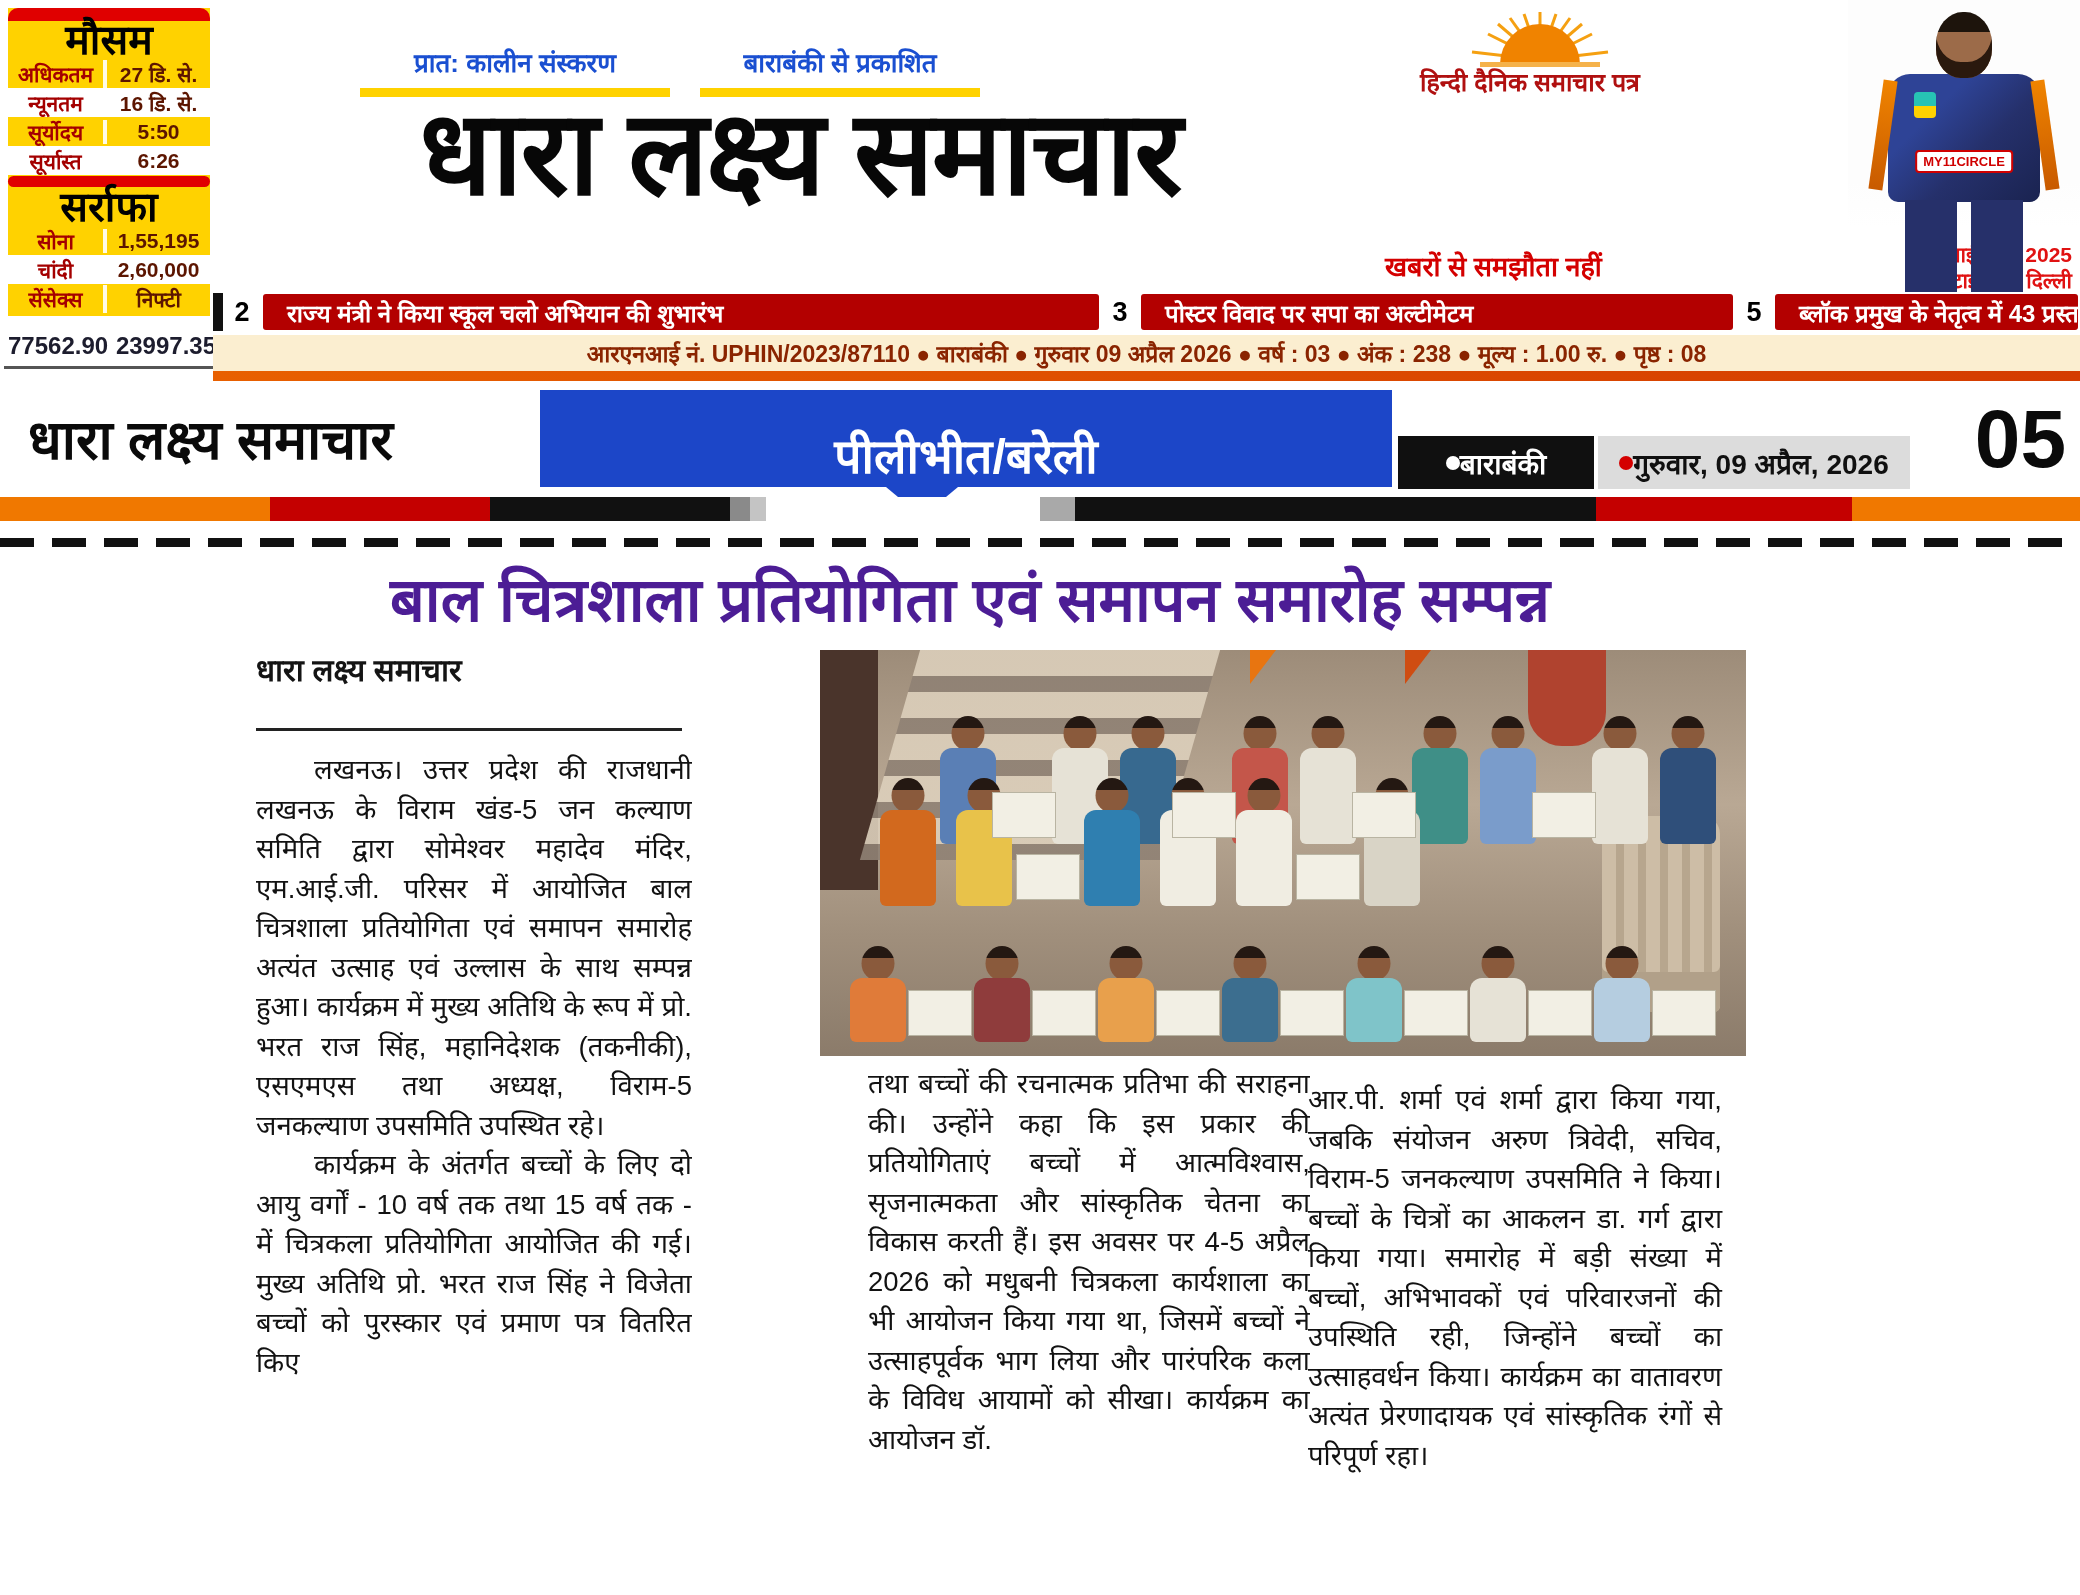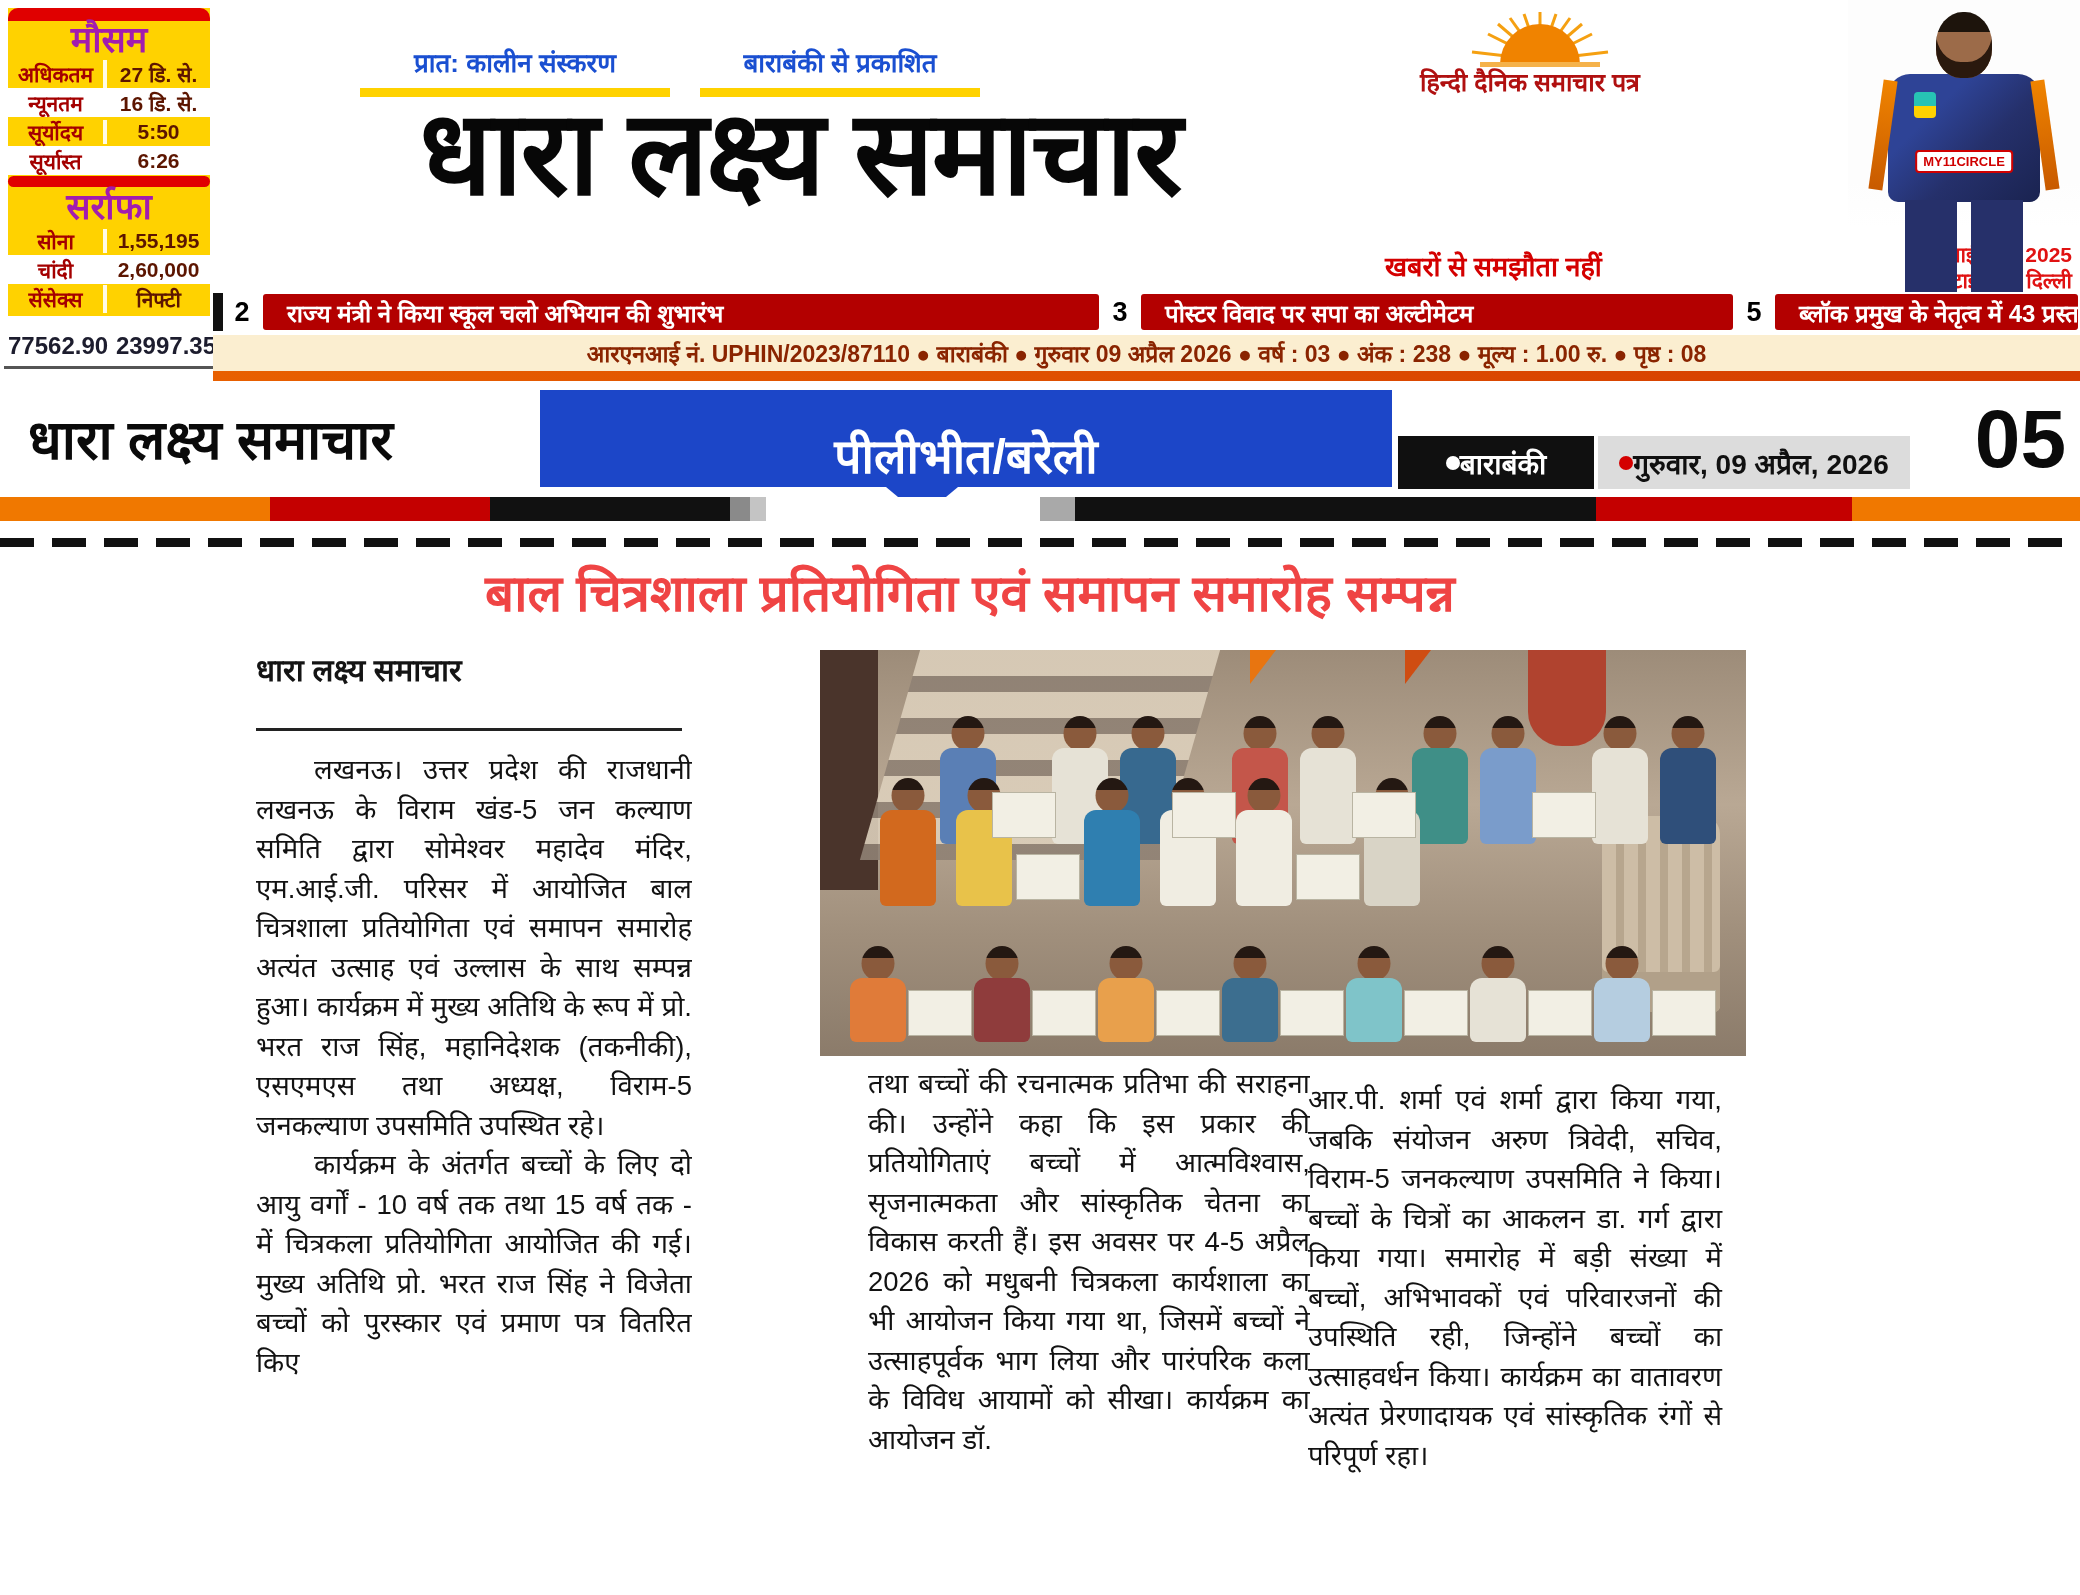--- a/index.html
+++ b/index.html
@@ -2,21 +2,21 @@
 <html><head>
 <meta charset="utf-8">
 <style>
   html,body{margin:0;padding:0;background:#e8e8e8}
   .page{position:relative;width:2080px;height:1595px;background:#fff;overflow:hidden;
         font-family:"Liberation Sans","DejaVu Sans",sans-serif;color:#111}
 
   
   .sidebar{position:absolute;left:8px;top:8px;width:202px;height:308px;background:#ffd200}
   .sb-topbar{height:13px;background:#e00000;border-radius:10px 10px 0 0}
-  .sb-title{color:#a21caf;font-weight:bold;font-size:36px;text-align:center;line-height:38px}
+  .sb-title{color:#000000;font-weight:bold;font-size:41px;text-align:center;line-height:38px}
   .sb-row{display:flex;height:29px;align-items:center;font-weight:bold;font-size:21px}
   .sb-row.white{background:#fff}
   .sb-label{width:48%;color:#a40000;text-align:center}
   .sb-val{width:52%;color:#5c1500;text-align:center;border-left:4px solid rgba(255,255,255,.9)}
   .sb-divider{height:11px;background:#e00000;border-radius:8px;margin:1px 0}
   .market-nums{position:absolute;left:4px;top:330px;width:208px;display:flex;justify-content:space-between;
                font-weight:bold;font-size:24px;color:#1d1d2e;border-bottom:3px solid #555;padding:2px 4px 6px}
 
   
   .edition,.pubfrom{position:absolute;top:44px;text-align:center;color:#1a4fd1;font-weight:bold;font-size:26px;
@@ -78,22 +78,22 @@
   .dot-white{background:#fff}.dot-red{background:#d40000}
   .ph-page{position:absolute;right:14px;top:2px;font-size:82px;font-weight:900;color:#0a0a0a}
   .strip{position:absolute;left:0;top:107px;width:2080px;height:24px;display:flex}
   .sg{height:100%}
 
   
   .dashes{position:absolute;left:0;top:538px;width:2080px;height:9px;
           background:repeating-linear-gradient(90deg,#111 0 34px,rgba(0,0,0,0) 34px 52px)}
 
   
-  .headline{position:absolute;left:220px;top:556px;width:1500px;text-align:center;font-size:51px;font-weight:900;
-            color:#ef4444;white-space:nowrap}
+  .headline{position:absolute;left:220px;top:556px;width:1500px;text-align:center;font-size:61px;font-weight:900;
+            color:#4c1d95;white-space:nowrap}
   .byline{position:absolute;left:256px;top:648px;font-size:31px;font-weight:bold;color:#141414}
   .byrule{position:absolute;left:256px;top:728px;width:426px;height:3px;background:#222}
   .newscol{position:absolute;font-size:27.5px;line-height:39.5px;text-align:justify;color:#121212}
   .col1{left:256px;top:750px;width:436px;height:845px;overflow:hidden}
   .col1 p{margin:0;text-indent:58px}
   .col2{left:868px;top:1064px;width:442px;height:531px;overflow:hidden}
   .col3{left:1292px;top:1064px;width:446px;height:531px;overflow:hidden}
 
   
   .photo{position:absolute;left:820px;top:650px;width:926px;height:406px;overflow:hidden;

